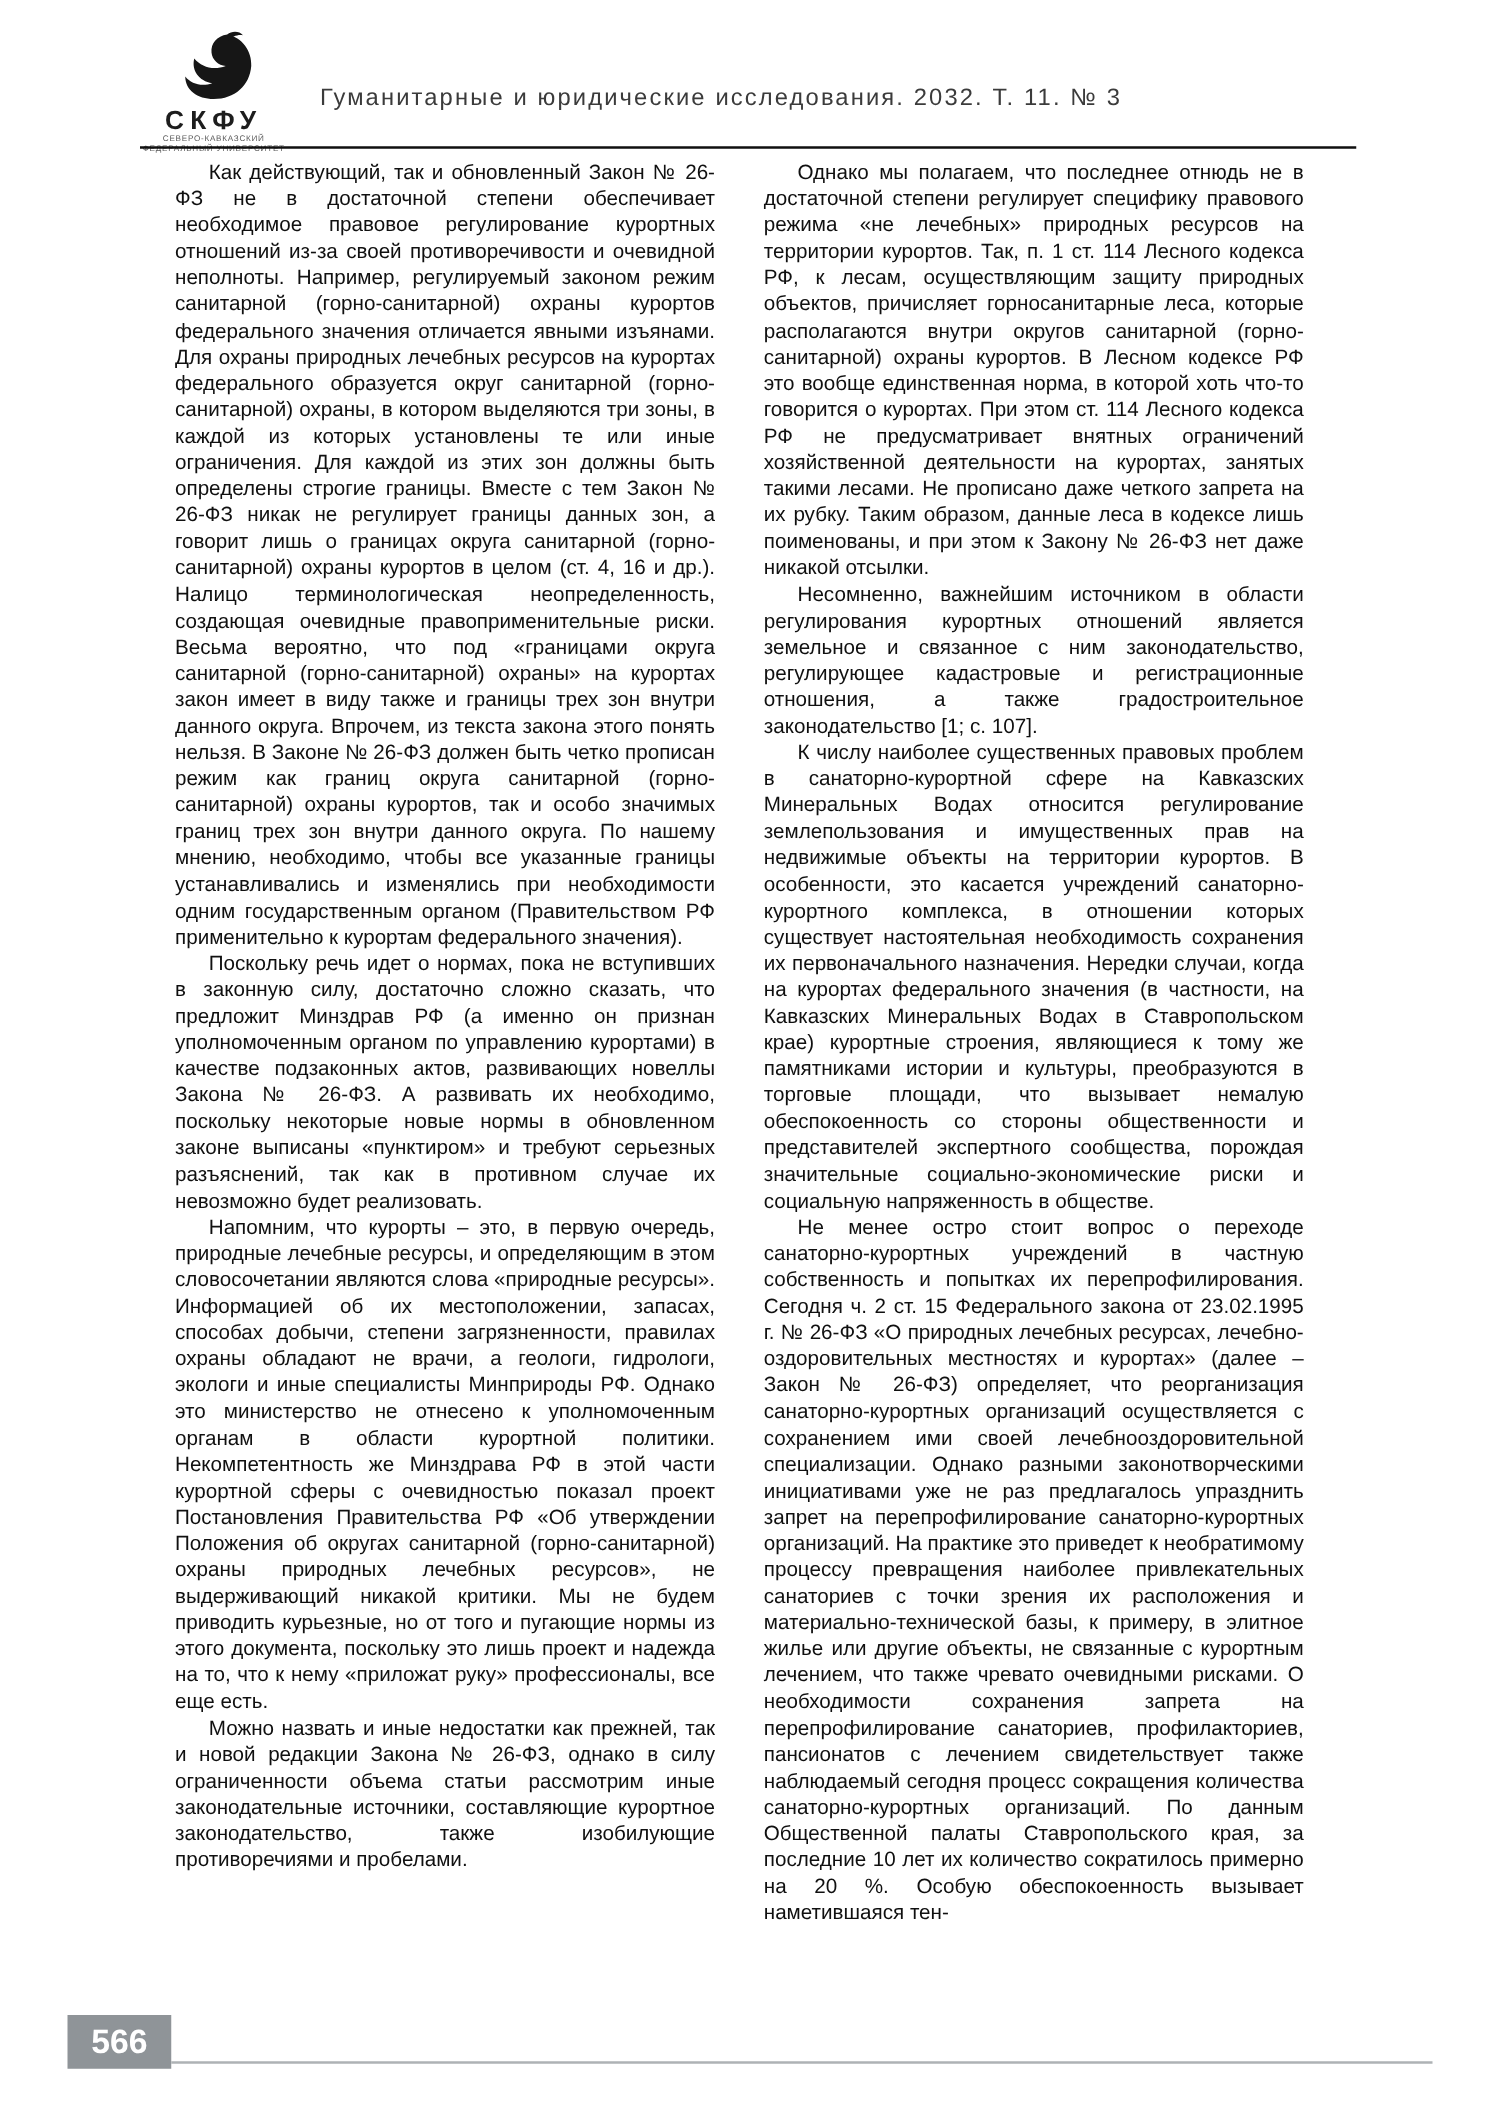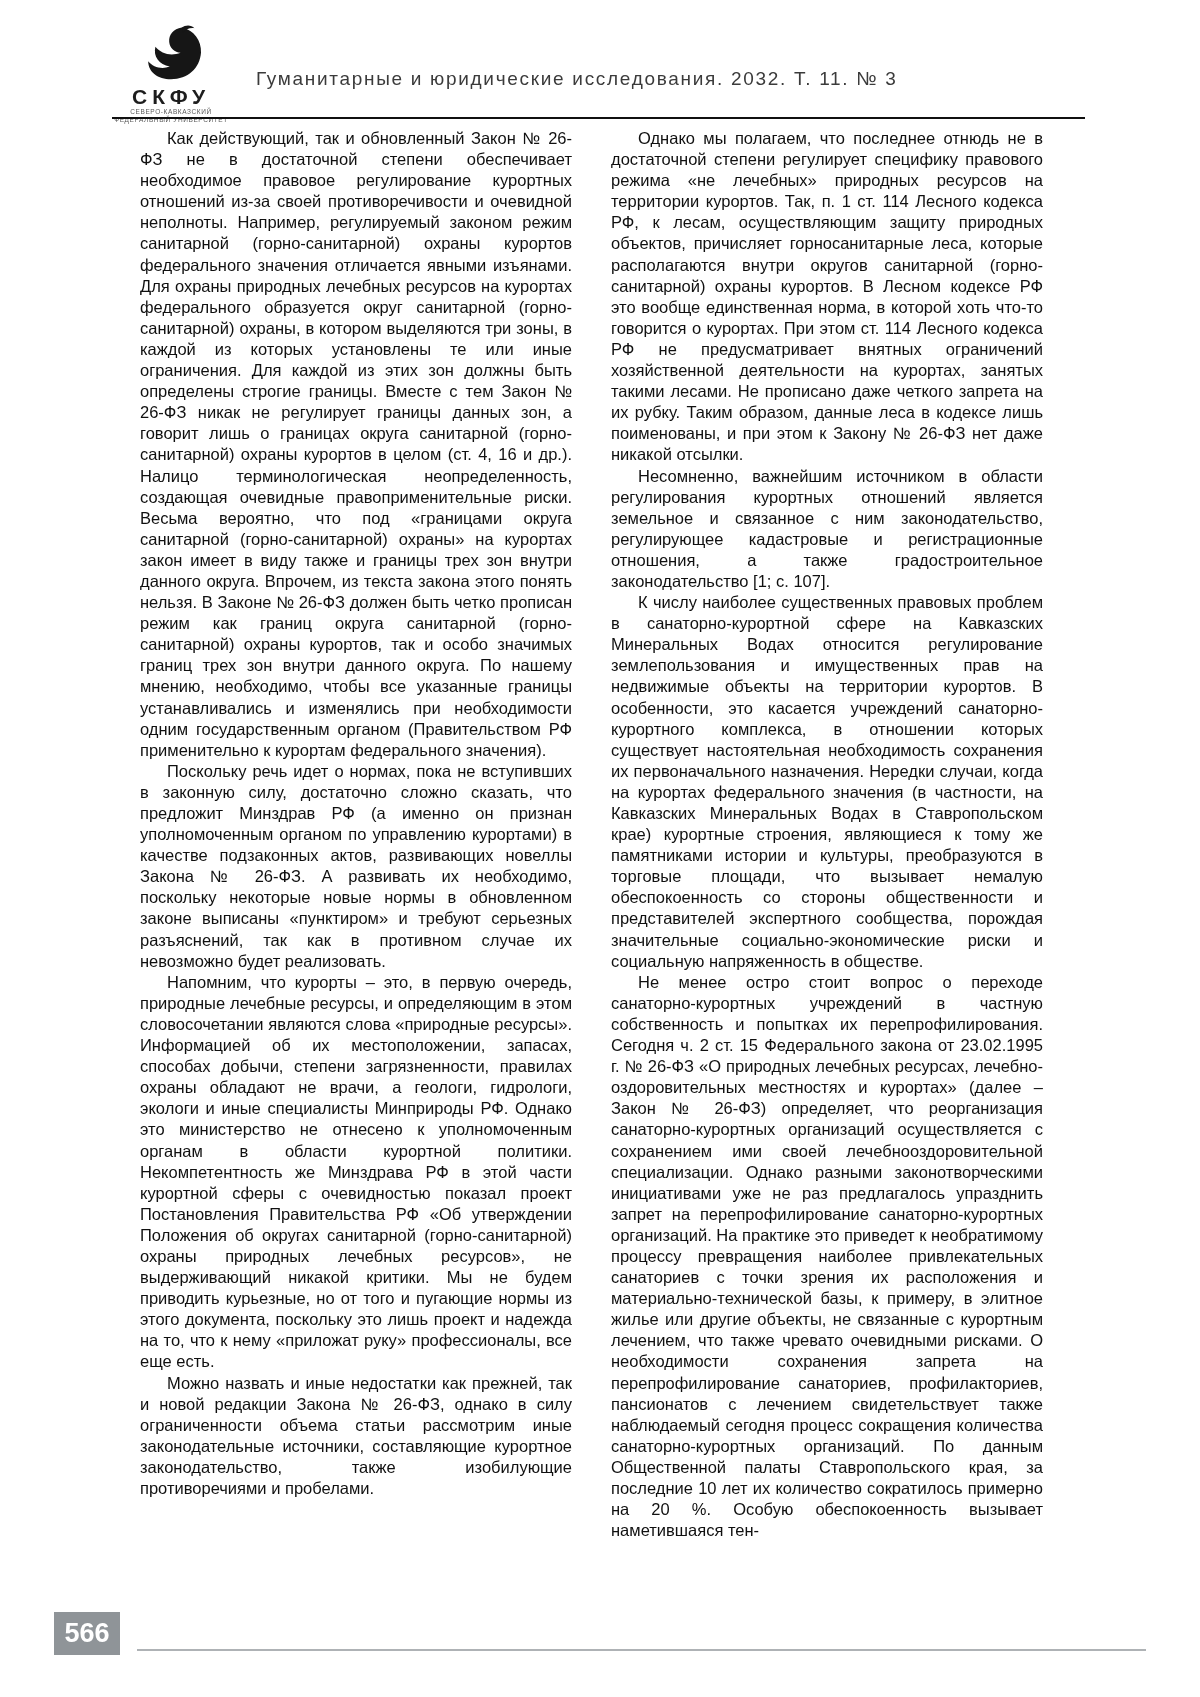--- a/index.html
+++ b/index.html
@@ -75,21 +75,21 @@
     font-size: 16.5px;
     line-height: 21.1px;
     text-align: justify;
     color: #101010;
   }
   p.para.indent { text-indent: 27px; }
   .page-number {
     position: absolute;
     left: 54px;
     top: 1612px;
-    width: 66px;
+    width: 83px;
     height: 43px;
     background: var(--page_number_bg, #8f9498);
     color: var(--page_number_text, #ffffff);
     font-size: 27px;
     font-weight: bold;
     display: flex;
     align-items: center;
     justify-content: center;
   }
   .footer-rule {

